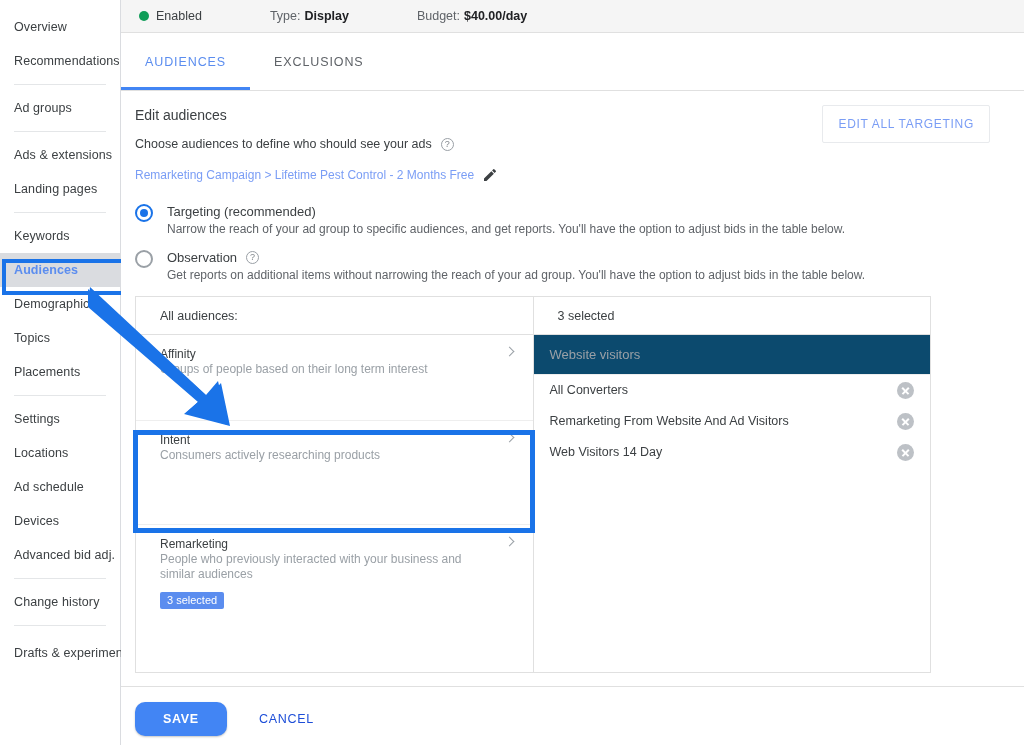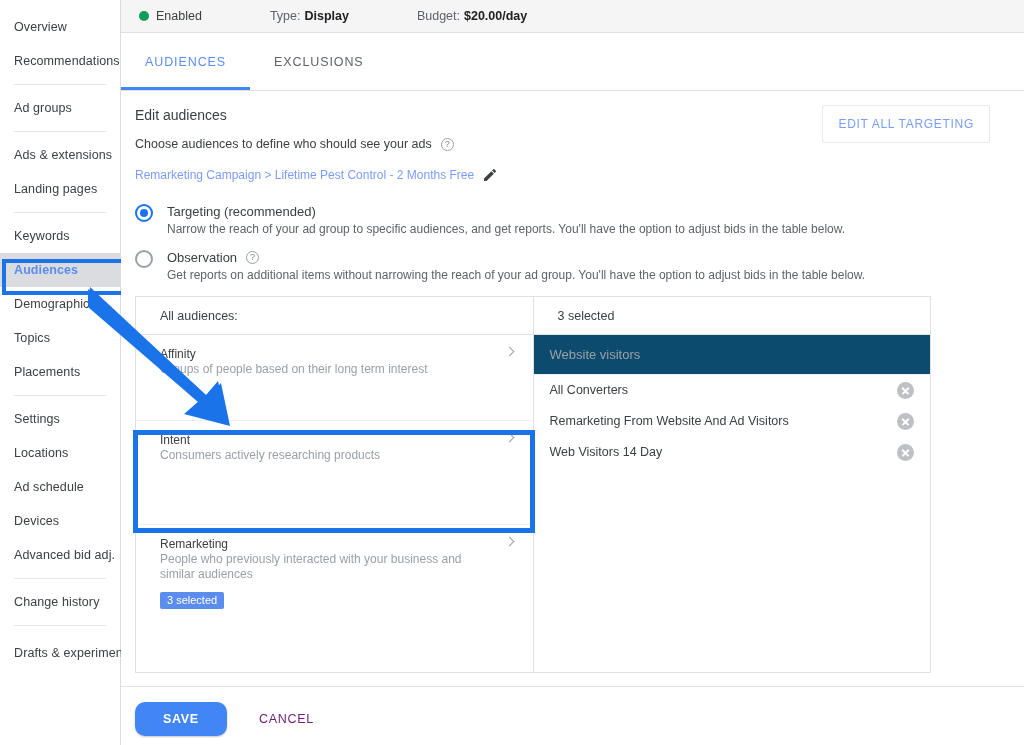--- a/index.html
+++ b/index.html
@@ -358,21 +358,21 @@
     border: none;
     border-radius: 10px;
     box-shadow: 0 1px 2px rgba(60,64,67,.3);
     cursor: pointer;
     font-family: "Liberation Sans", sans-serif;
   }
   #cancel-button {
     margin-left: 26px;
     background: transparent;
     border: none;
-    color: #701a75;
+    color: #1d4ed8;
     font-size: 12.5px;
     letter-spacing: .7px;
     cursor: pointer;
     font-family: "Liberation Sans", sans-serif;
   }
 
   
   #annotation-arrow {
     position: absolute;
     left: 88px; top: 285px;
@@ -451,21 +451,21 @@
     <div class="strip-chunk">
       <span class="dot"></span>
       <span>Enabled</span>
     </div>
     <div class="strip-chunk">
       <span class="strip-label">Type:</span>
       <span class="strip-val">Display</span>
     </div>
     <div class="strip-chunk">
       <span class="strip-label">Budget:</span>
-      <span class="strip-val">$20.00/day</span>
+      <span class="strip-val">$40.00/day</span>
     </div>
   </div>
 
   <div id="tabs">
     <div class="tab active">
         <span>AUDIENCES</span>
       </div>
     <div class="tab">
         <span>EXCLUSIONS</span>
       </div>

